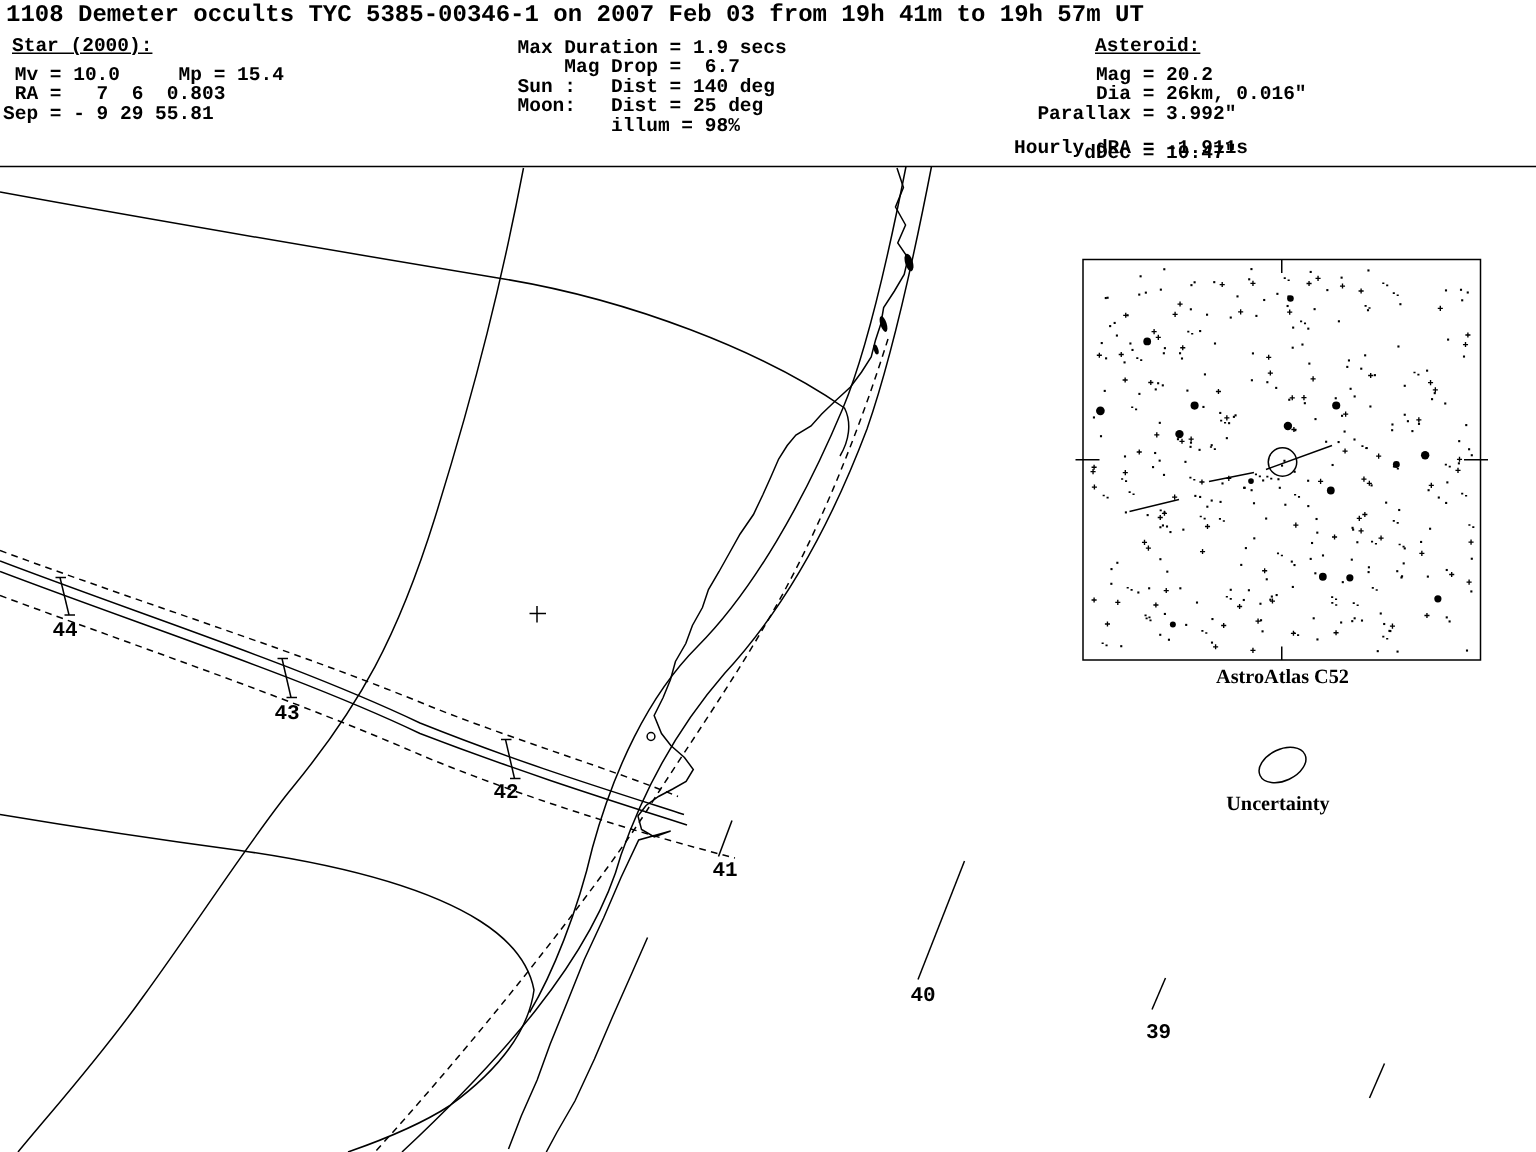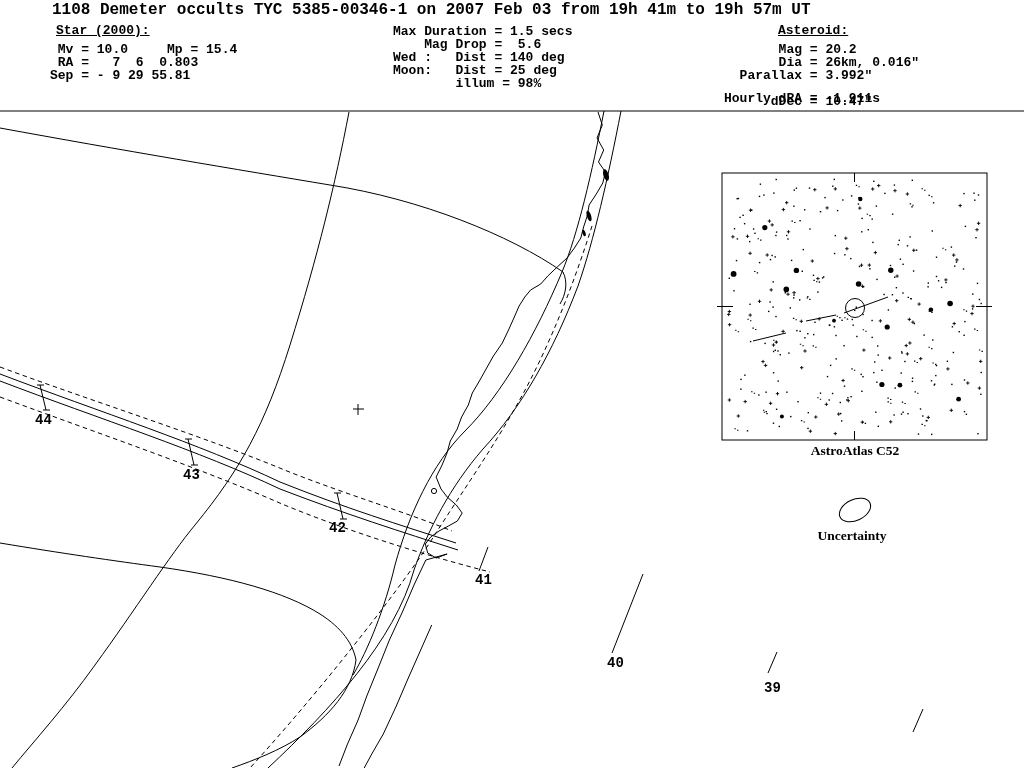--- a/index.html
+++ b/index.html
@@ -1,17 +1,17 @@
 <!DOCTYPE html>
 <html><head>
 <meta charset="utf-8">
 <style>
   html,body{margin:0;padding:0;background:#fff;}
   .screen{position:relative;width:1024px;height:768px;background:#ffffff;color:#000;overflow:hidden;}
-  .mono{font-family:"Liberation Mono",monospace;font-weight:bold;white-space:pre;color:#000;margin-left:48px;}
+  .mono{font-family:"Liberation Mono",monospace;font-weight:bold;white-space:pre;color:#000;}
   .title{position:absolute;left:4px;top:1px;font-size:16px;line-height:18px;letter-spacing:0px;}
   .h13{position:absolute;font-size:13px;line-height:13px;}
   .heading{text-decoration:underline;}
   svg text{fill:#000;}
   .ticklab{font-family:"Liberation Mono",monospace;font-weight:bold;font-size:14px;}
   .cap{font-family:"Liberation Serif",serif;font-weight:bold;font-size:13.5px;}
   .ln{stroke:#000;stroke-width:1;fill:none;}
   .dsh{stroke:#000;stroke-width:1;fill:none;stroke-dasharray:4.5,3.5;}
 </style>
 </head>
@@ -19,23 +19,23 @@
 
 <div class="screen">
 
   <div class="mono title">1108 Demeter occults TYC 5385-00346-1 on 2007 Feb 03 from 19h 41m to 19h 57m UT</div>
 
   <div class="mono h13 heading" style="left:8px;top:24px;">Star (2000):</div>
   <div class="mono h13" style="left:2px;top:43px;"> Mv = 10.0     Mp = 15.4</div>
   <div class="mono h13" style="left:2px;top:56px;"> RA =   7  6  0.803</div>
   <div class="mono h13" style="left:2px;top:69px;">Sep = - 9 29 55.81</div>
 
-  <div class="mono h13" style="left:345px;top:25px;">Max Duration = 1.5 secs</div>
-  <div class="mono h13" style="left:345px;top:38px;">    Mag Drop =  5.6</div>
-  <div class="mono h13" style="left:345px;top:51px;">Wed :   Dist = 140 deg</div>
+  <div class="mono h13" style="left:345px;top:25px;">Max Duration = 1.9 secs</div>
+  <div class="mono h13" style="left:345px;top:38px;">    Mag Drop =  6.7</div>
+  <div class="mono h13" style="left:345px;top:51px;">Sun :   Dist = 140 deg</div>
   <div class="mono h13" style="left:345px;top:64px;">Moon:   Dist = 25 deg</div>
   <div class="mono h13" style="left:345px;top:77px;">        illum = 98%</div>
 
   <div class="mono h13 heading" style="left:730px;top:24px;">Asteroid:</div>
   <div class="mono h13" style="left:676px;top:43px;">       Mag = 20.2</div>
   <div class="mono h13" style="left:676px;top:56px;">       Dia = 26km, 0.016"</div>
   <div class="mono h13" style="left:676px;top:69px;">  Parallax = 3.992"</div>
   <div class="mono h13" style="left:676px;top:92px;">Hourly dRA = -1.911s</div>
   <div class="mono h13" style="left:676px;top:95px;">      dDec = 10.47"</div>
 

